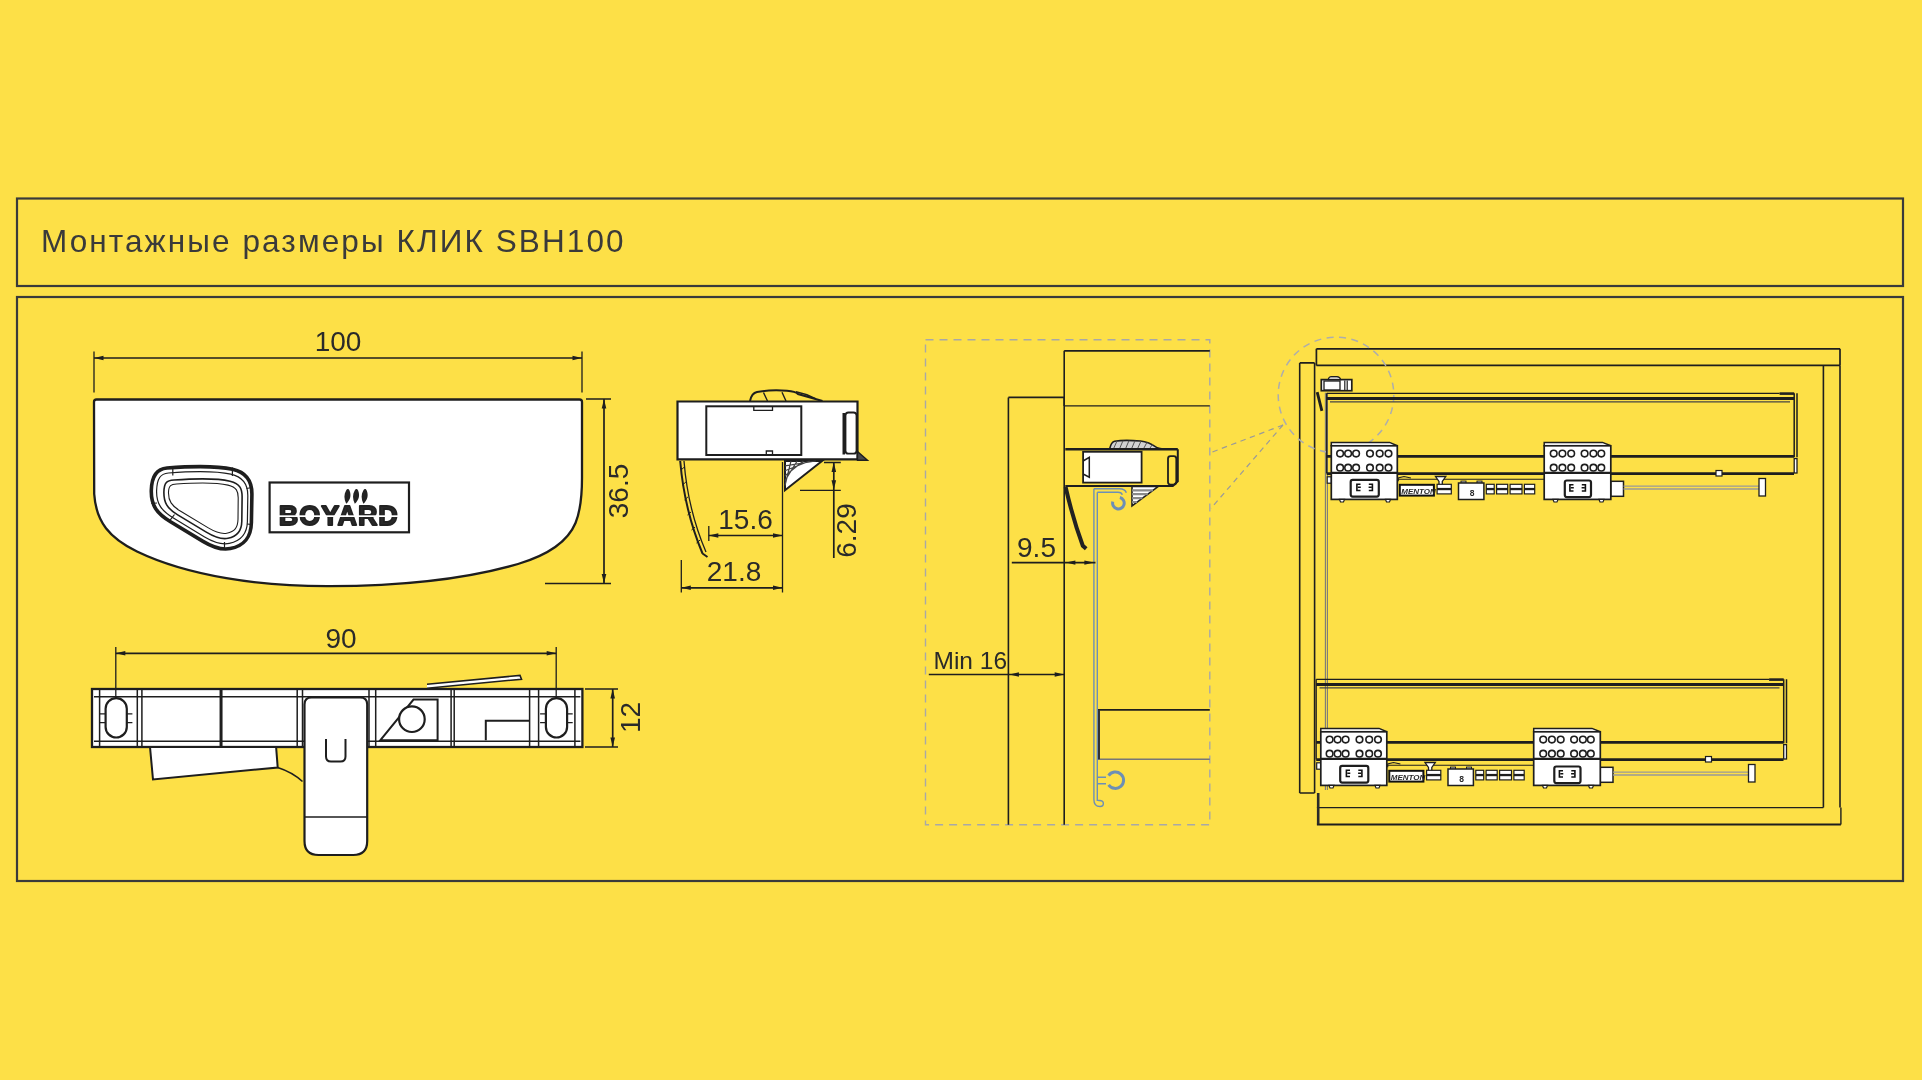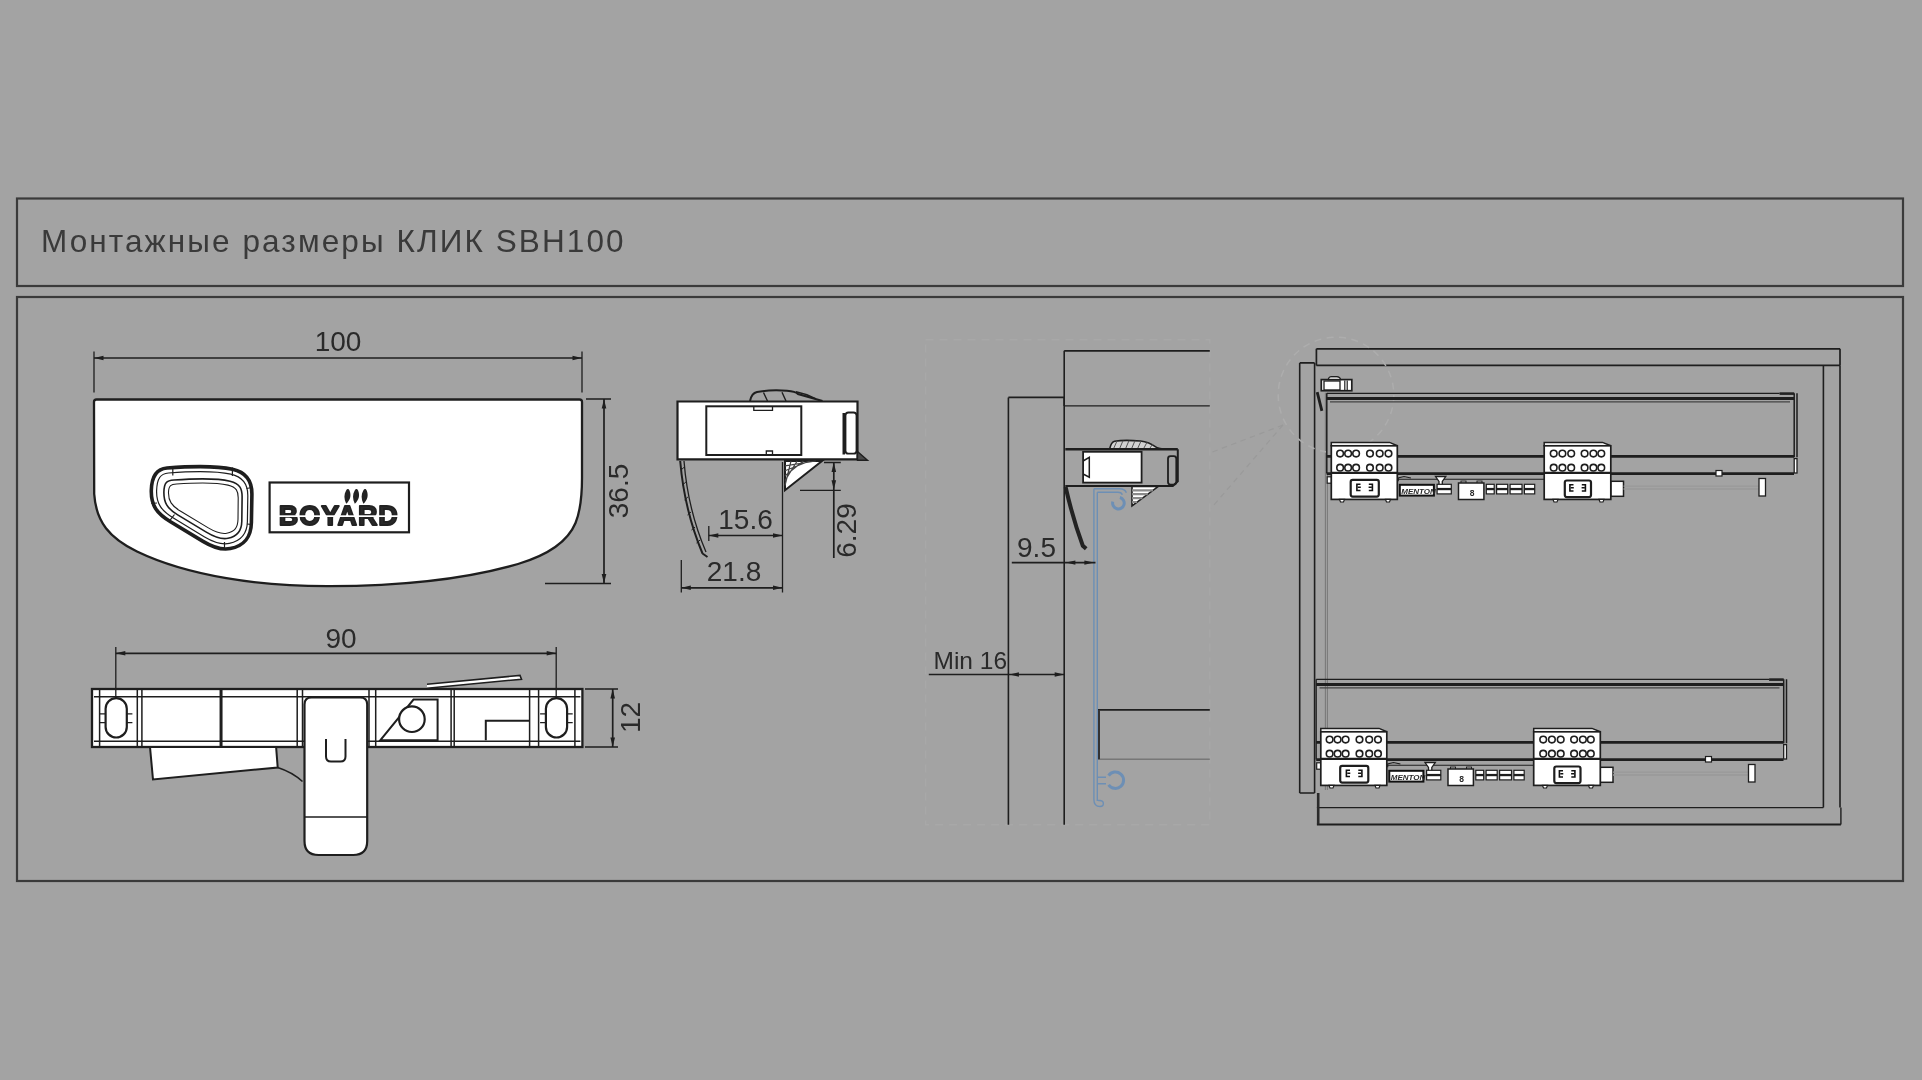--- a/index.html
+++ b/index.html
@@ -1,16 +1,16 @@
 <!DOCTYPE html>
 <html><head>
 <meta charset="utf-8">
 <style>
   html,body{margin:0;padding:0;background:#ffffff;}
-  #page{position:relative;width:1922px;height:1080px;background:#a3a3a3;overflow:hidden;}
+  #page{position:relative;width:1922px;height:1080px;background:#fde047;overflow:hidden;}
   svg{position:absolute;left:0;top:0;}
   text{font-family:"Liberation Sans",sans-serif;fill:#2a2a2a;}
   .dim{font-size:28px;}
   .ttl{font-size:31.5px;fill:#3a3a3a;}
 </style>
 </head>
 <body>
 <div id="page">
 <svg width="1922" height="1080" viewBox="0 0 1922 1080">
 <defs>

